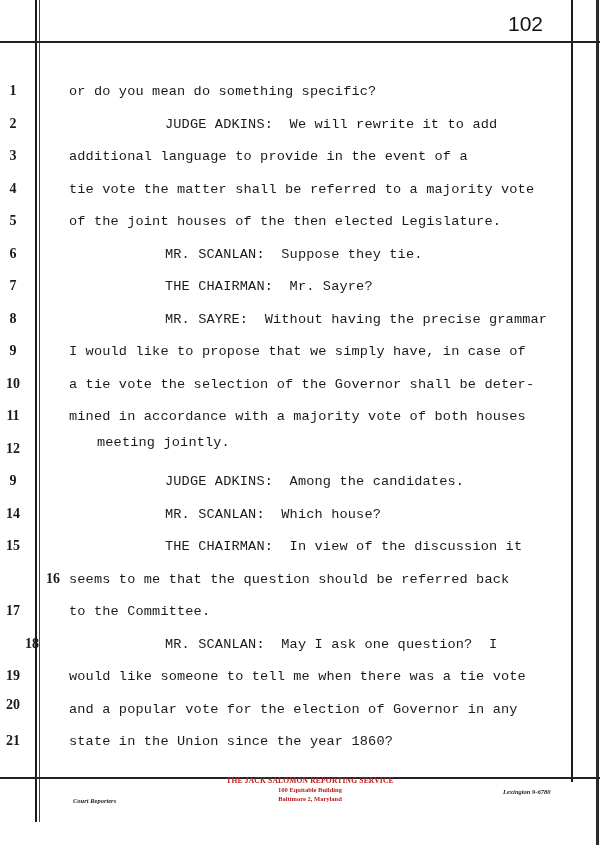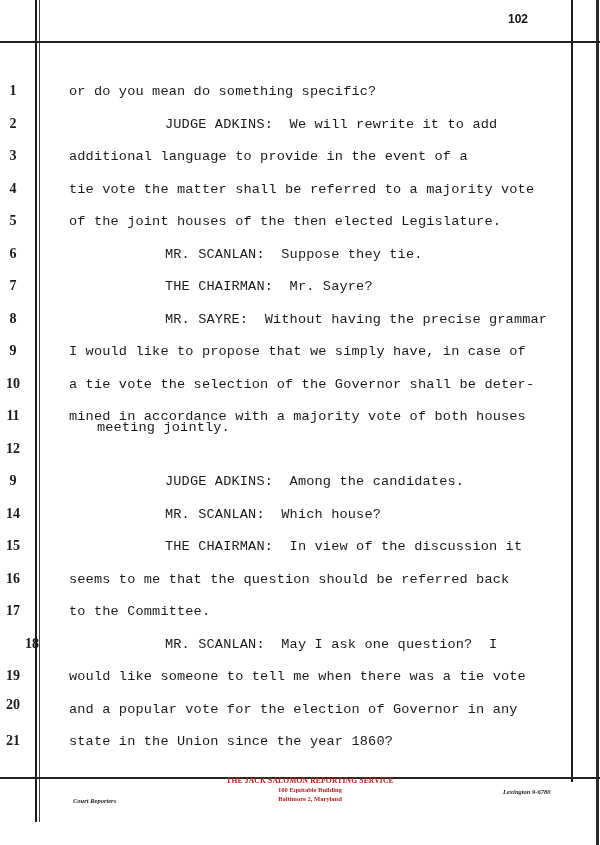--- a/index.html
+++ b/index.html
@@ -29,22 +29,22 @@
   #right-rule-a { left: 571px; top: 0; width: 2px; height: 782px; }
   #right-rule-b { left: 596px; top: 0; width: 3px; height: 845px; background:#2a2a2a; }
   #top-rule { left: 0; top: 41px; width: 600px; }
   #bottom-rule { left: 0; top: 777px; width: 600px; height: 1.5px; }
 
   .page-number {
     position: absolute;
     top: 12px;
     left: 508px;
     font-family: "Liberation Sans", "DejaVu Sans", sans-serif;
-    font-weight: bold;
-    font-size: 12px;
+    font-weight: normal;
+    font-size: 21px;
     color: #111;
   }
 
   .line-no {
     position: absolute;
     left: 0;
     width: 26px;
     text-align: center;
     font-family: "Liberation Serif", "DejaVu Serif", serif;
     font-weight: bold;
@@ -123,28 +123,28 @@
     <div class="line-text indent" style="top: 279px;">THE CHAIRMAN:  Mr. Sayre?</div>
     <div class="line-no" style="top: 310.5px;">8</div>
     <div class="line-text indent" style="top: 311.5px;">MR. SAYRE:  Without having the precise grammar</div>
     <div class="line-no" style="top: 343px;">9</div>
     <div class="line-text" style="top: 344px;">I would like to propose that we simply have, in case of</div>
     <div class="line-no" style="top: 375.5px;">10</div>
     <div class="line-text" style="top: 376.5px;">a tie vote the selection of the Governor shall be deter-</div>
     <div class="line-no" style="top: 408px;">11</div>
     <div class="line-text" style="top: 409px;">mined in accordance with a majority vote of both houses</div>
     <div class="line-no" style="top: 440.5px;">12</div>
-    <div class="line-text" style="top: 420px; padding-left: 28px;">meeting jointly.</div>
+    <div class="line-text" style="top: 435px; padding-left: 28px;">meeting jointly.</div>
     <div class="line-no" style="top: 473px;">9</div>
     <div class="line-text indent" style="top: 474px;">JUDGE ADKINS:  Among the candidates.</div>
     <div class="line-no" style="top: 505.5px;">14</div>
     <div class="line-text indent" style="top: 506.5px;">MR. SCANLAN:  Which house?</div>
     <div class="line-no" style="top: 538px;">15</div>
     <div class="line-text indent" style="top: 539px;">THE CHAIRMAN:  In view of the discussion it</div>
-    <div class="line-no" style="top: 570.5px;">16</div>
+    <div class="line-no" style="top: 570.5px; padding-left: 40px;">16</div>
     <div class="line-text" style="top: 571.5px;">seems to me that the question should be referred back</div>
     <div class="line-no" style="top: 603px;">17</div>
     <div class="line-text" style="top: 604px;">to the Committee.</div>
     <div class="line-no" style="top: 635.5px; padding-left: 19px;">18</div>
     <div class="line-text indent" style="top: 636.5px;">MR. SCANLAN:  May I ask one question?  I</div>
     <div class="line-no" style="top: 668px;">19</div>
     <div class="line-text" style="top: 669px;">would like someone to tell me when there was a tie vote</div>
     <div class="line-no" style="top: 697px;">20</div>
     <div class="line-text" style="top: 701.5px;">and a popular vote for the election of Governor in any</div>
     <div class="line-no" style="top: 733px;">21</div>

